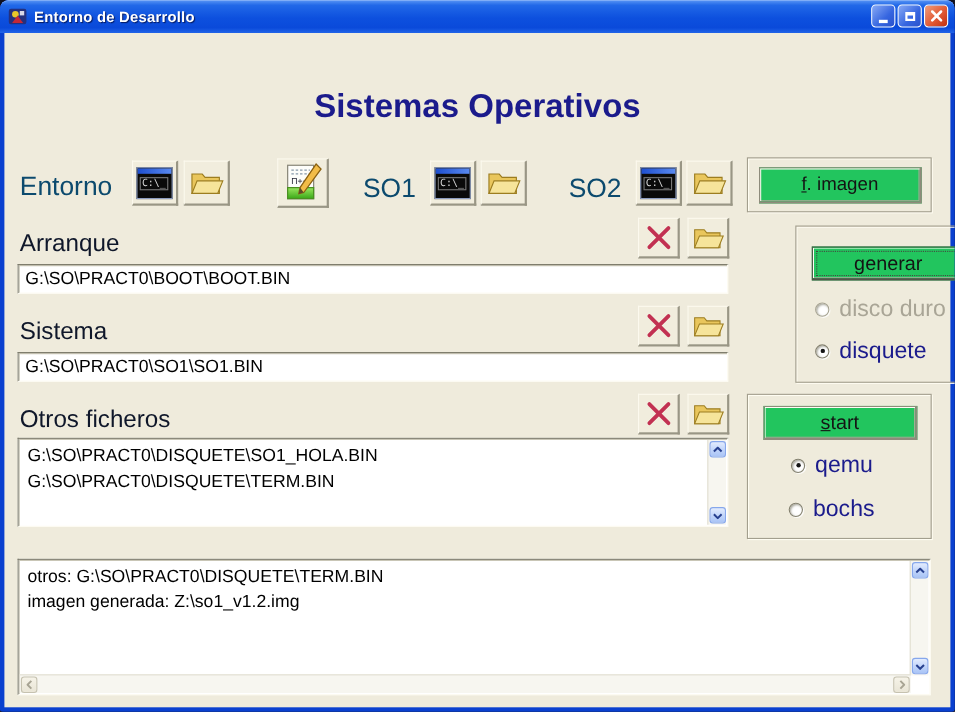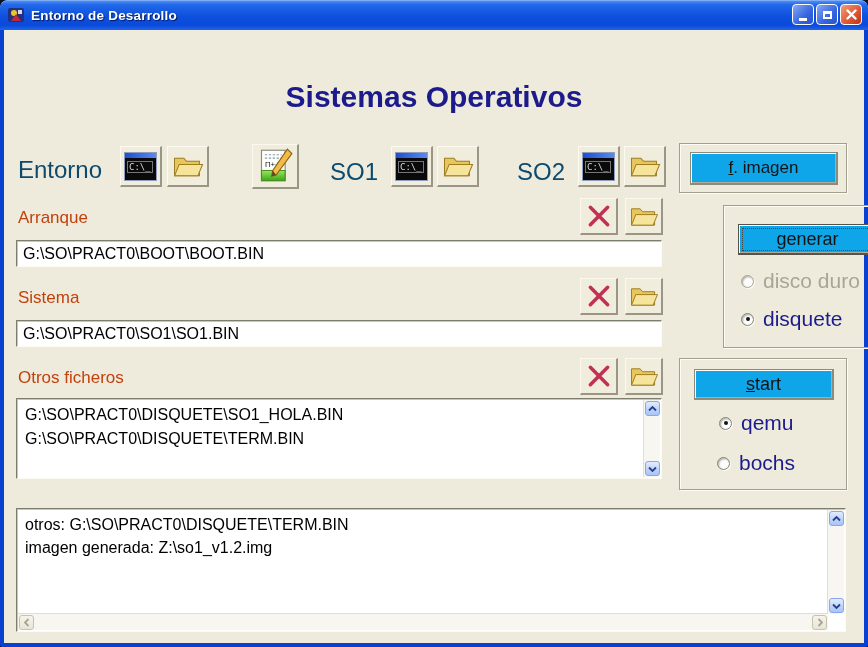--- a/index.html
+++ b/index.html
@@ -18,36 +18,36 @@
   .wbtn.minmax{background:linear-gradient(135deg,#87a9f5 0%,#3565e0 60%,#2a52cc 100%);}
   .wbtn.closeb{background:linear-gradient(135deg,#f09e7a 0%,#e25a35 55%,#c03010 100%);}
   .glyph-min{width:8px;height:3px;background:#fff;margin-top:10px;}
   .glyph-max{width:9px;height:8px;border:2px solid #fff;border-top-width:3px;}
 
   .client{position:absolute;left:4px;top:30px;width:860px;height:613px;background:#efebdc;}
 
   .app-title{position:absolute;left:0;top:50px;width:100%;text-align:center;
     font-size:30px;font-weight:bold;color:#1b1b8c;}
   .nav-label{position:absolute;font-size:24px;color:#0c4a6e;}
-  .sec-label{position:absolute;font-size:17px;color:#c2410c;}
+  .sec-label{position:absolute;font-size:22px;color:#0f172a;}
 
   .icon-btn{position:absolute;width:42px;height:41px;padding:0;cursor:pointer;
     background:#f1eddd;border:0;border-top:1px solid #fcf9ee;border-left:1px solid #fcf9ee;
     border-right:2px solid #999685;border-bottom:2px solid #999685;
     display:flex;align-items:center;justify-content:center;}
   .term-icon{display:block;width:33px;height:29px;background:#0a0a0a;
     border:1px solid #8d9dc0;position:relative;overflow:hidden;}
   .term-bar{display:block;height:5px;background:linear-gradient(90deg,#1e4fd0,#5a8af0);}
   .term-text{position:absolute;left:2px;top:8px;color:#d8d8d8;font-size:9px;
     font-family:"DejaVu Sans Mono",monospace;border:1px solid #777;padding:0 1px;}
 
   .groupbox{position:absolute;border:1px solid #a39f8e;
     box-shadow:1px 1px 0 #fffdf2, inset 1px 1px 0 #fffdf2;}
 
-  .push-btn{position:absolute;background:#0ea5e9;font-size:18px;color:#141414;cursor:pointer;
+  .push-btn{position:absolute;background:#22c55e;font-size:18px;color:#141414;cursor:pointer;
     border:1px solid #8e8b7b;border-right-width:2px;border-bottom-width:2px;
     box-shadow:inset 1px 1px 0 #fffdf4, inset -1px -1px 0 #aeab9a;}
   .push-btn.default{border-color:#55534a;outline:1px dotted #45453f;outline-offset:-5px;}
   .u{text-decoration:underline;}
 
   .text-input{position:absolute;height:27px;background:#fff;font-size:16px;color:#000;
     padding:2px 6px;border:1px solid;border-color:#7f7d6d #fdfbf1 #fdfbf1 #7f7d6d;
     box-shadow:inset 1px 1px 0 #c9c6b6;}
   .sunken{background:#fff;border:1px solid;border-color:#7f7d6d #fdfbf1 #fdfbf1 #7f7d6d;
     box-shadow:inset 1px 1px 0 #c9c6b6;}

